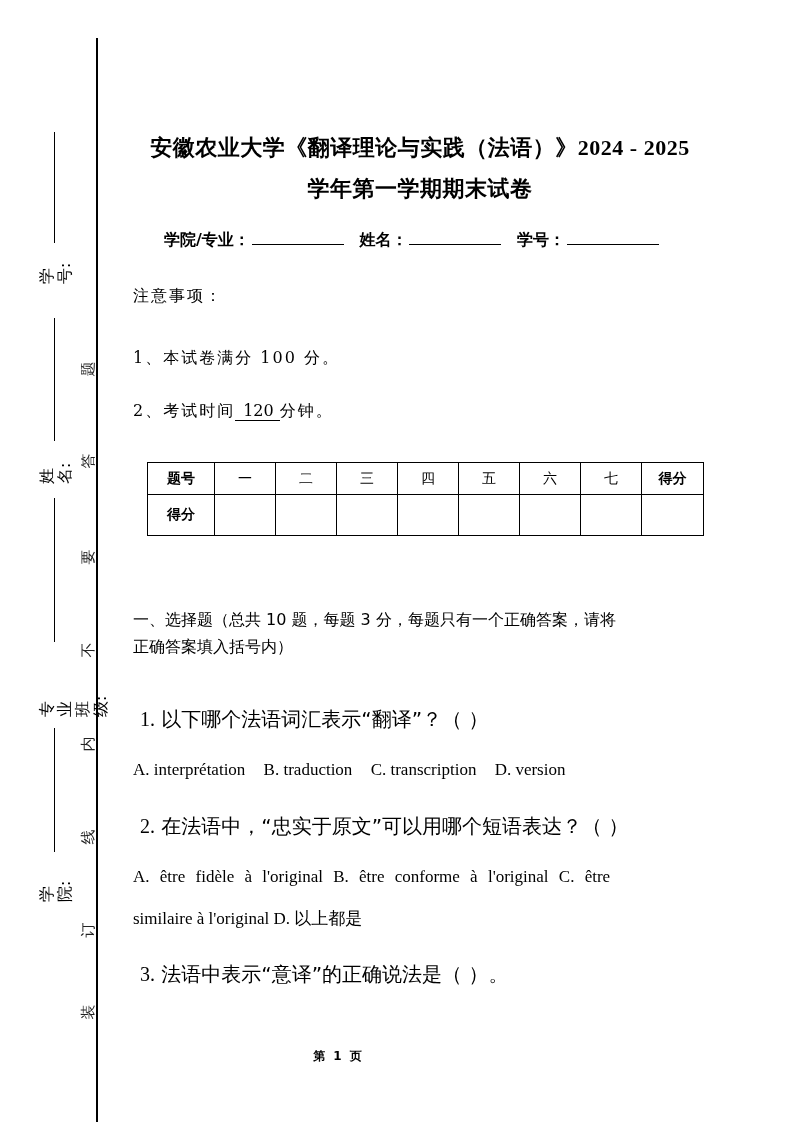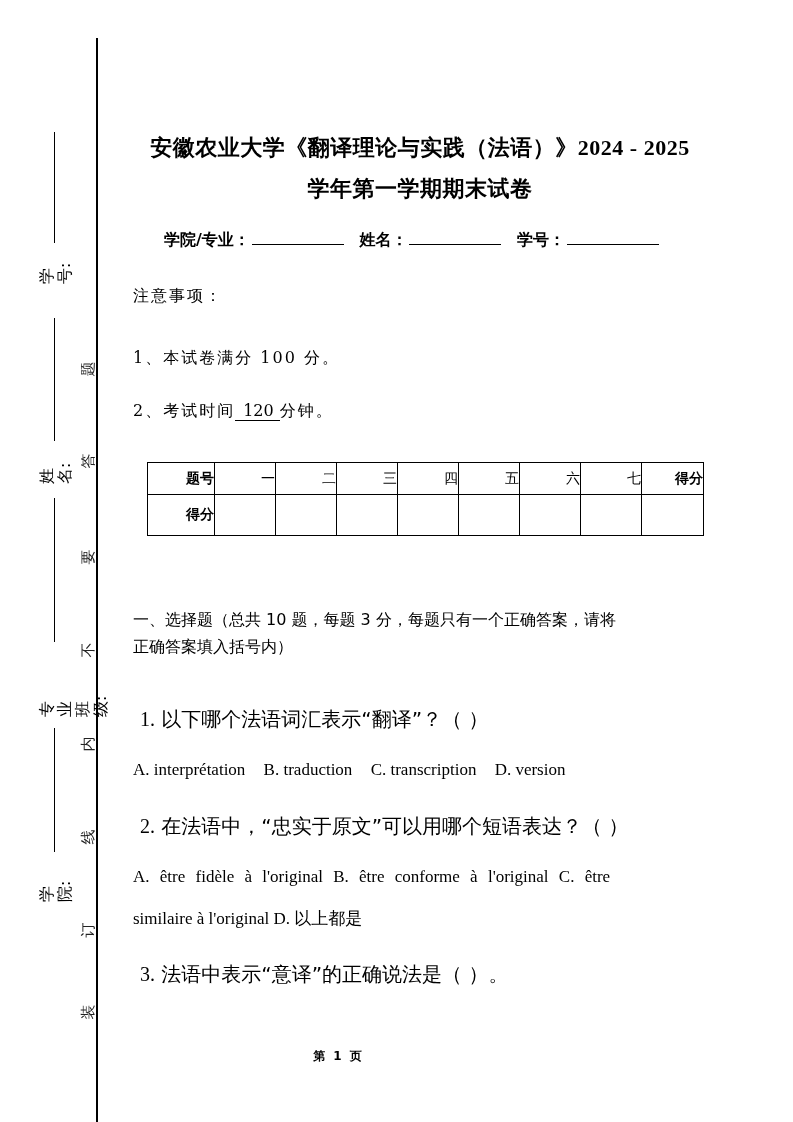--- a/index.html
+++ b/index.html
@@ -16,21 +16,21 @@
   .title1 { top: 133px; }
   .title2 { top: 174px; }
 
   .info-row { position: absolute; top: 230px; left: 164px; font-family: "DejaVu Sans", "Liberation Sans", sans-serif; font-weight: bold; font-size: 16px; white-space: nowrap; }
   .info-row .blank { display: inline-block; width: 92px; border-bottom: 1.5px solid #000; height: 14px; margin: 0 10px 0 2px; vertical-align: baseline; }
 
   .body-text { position: absolute; left: 133px; font-size: 16px; letter-spacing: 2px; white-space: nowrap; }
   .underline-val { display: inline-block; border-bottom: 1px solid #000; padding: 0 6px 0 8px; letter-spacing: 0; }
 
   table.score { position: absolute; left: 147px; top: 462px; border-collapse: collapse; font-family: "DejaVu Sans", "Liberation Sans", sans-serif; font-size: 14px; }
-  table.score td { border: 1px solid #000; text-align: right; padding: 0; }
+  table.score td { border: 1px solid #000; text-align: center; padding: 0; }
   table.score tr.r0 td { height: 31px; }
   table.score tr.r1 td { height: 40px; }
   table.score tr.r2 td { height: 50px; }
   table.score td.hdr { font-weight: bold; width: 66px; }
   table.score td.c { width: 60px; }
   table.score td.last { width: 61px; font-weight: bold; }
 
   .q { position: absolute; left: 140px; font-size: 20px; white-space: nowrap; font-family: "DejaVu Sans", "Liberation Sans", sans-serif; }
   .q .num { font-family: "Liberation Serif", serif; }
   .opt { position: absolute; left: 133px; font-family: "Liberation Serif", serif; font-size: 17px; white-space: nowrap; }

